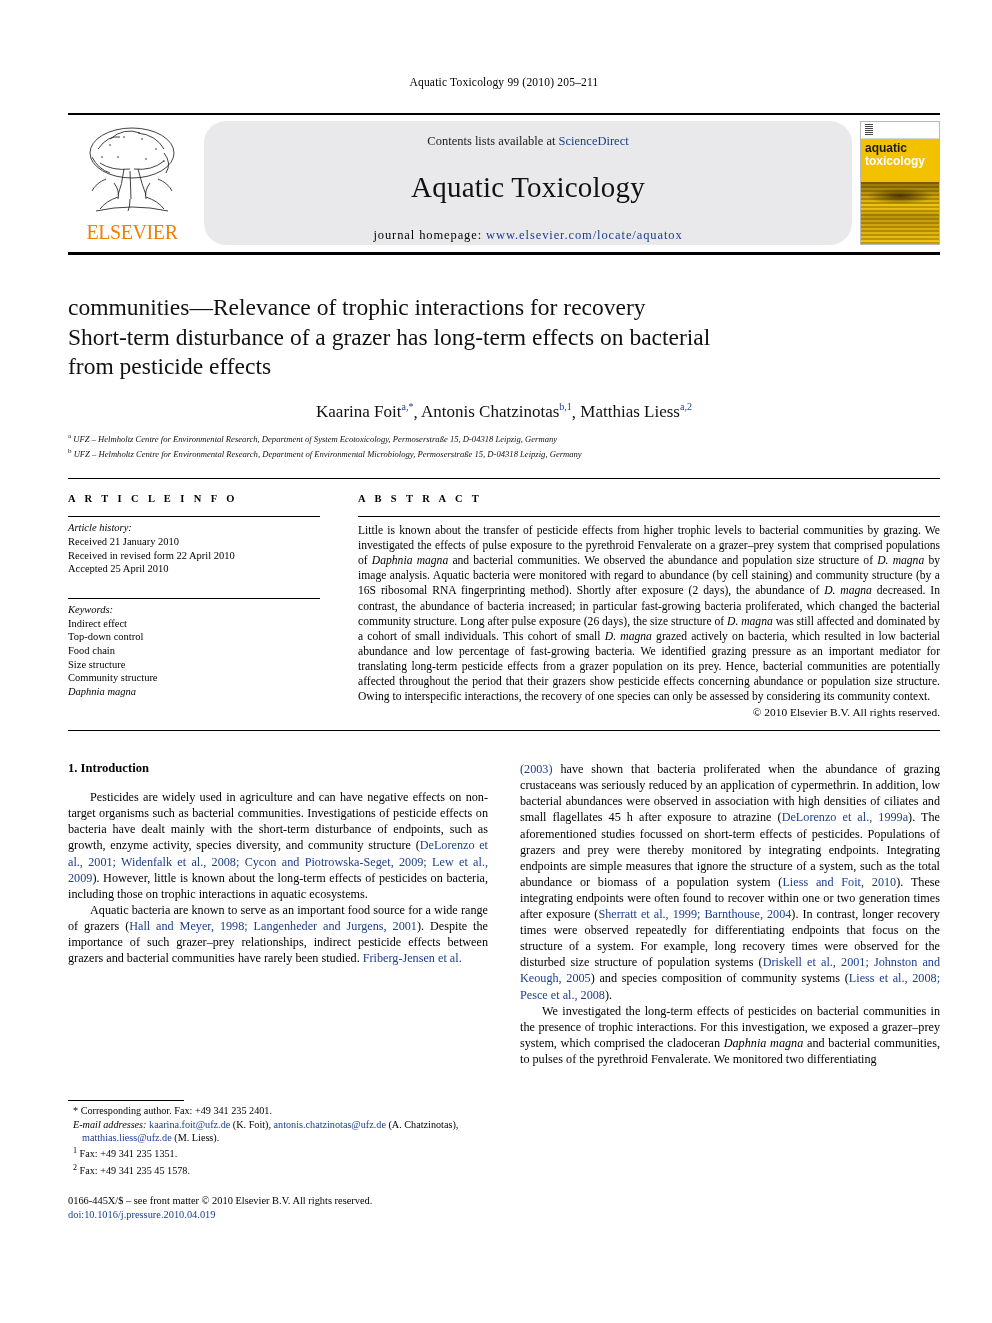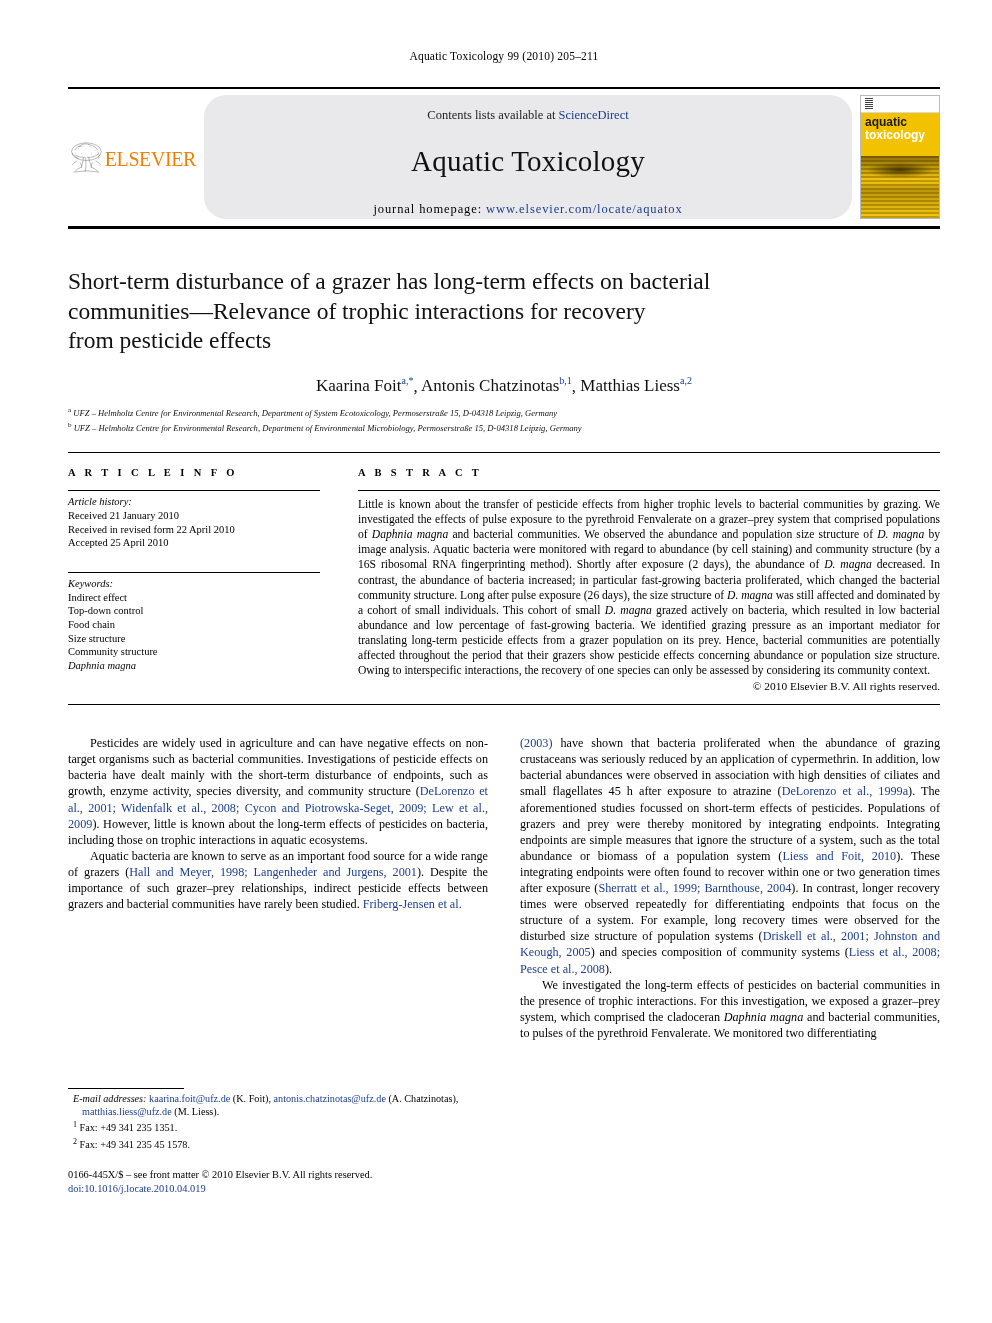--- a/index.html
+++ b/index.html
@@ -26,41 +26,41 @@
     left: 68px;
     top: 0;
     width: 872px;
   }
 
   
   .running-head {
     text-align: center;
     font-size: 11.5px;
     letter-spacing: .2px;
-    padding-top: 50px;
+    padding-top: 76px;
     height: 16px;
   }
 
   
   .masthead-wrap {
     margin-top: 21px;
     border-top: 2.2px solid #000;
     padding-top: 6px;
   }
   .masthead {
     display: flex;
     align-items: stretch;
     height: 124px;
   }
   .elsevier-logo {
     width: 128px;
     flex: 0 0 128px;
     position: relative;
     display: flex;
-    flex-direction: row;
+    flex-direction: column;
     justify-content: flex-start;
     align-items: center;
     padding-top: 2px;
   }
   .tree-svg { display:block; }
   .elsevier-word {
     font-family: "Liberation Serif", serif;
     font-size: 20px;
     letter-spacing: -0.4px;
     color: #F08000;
@@ -341,22 +341,22 @@
             <div class="l2">toxicology</div>
           </div>
           <div class="cover-art"></div>
         </div>
 
       </div>
       <div class="masthead-rule"></div>
     </div>
 
     <div class="title">
+      <div>communities—Relevance of trophic interactions for recovery</div>
       <div>Short-term disturbance of a grazer has long-term effects on bacterial</div>
-      <div>communities—Relevance of trophic interactions for recovery</div>
       <div>from pesticide effects</div>
     </div>
 
     <div class="authors">
       <span><span>Kaarina Foit</span><sup>a,*</sup></span>,
       <span><span>Antonis Chatzinotas</span><sup>b,1</sup></span>,
       <span><span>Matthias Liess</span><sup>a,2</sup></span>
     </div>
 
     <div class="affil">
@@ -392,31 +392,33 @@
         <div class="abstract">Little is known about the transfer of pesticide effects from higher trophic levels to bacterial communities by grazing. We investigated the effects of pulse exposure to the pyrethroid Fenvalerate on a grazer–prey system that comprised populations of <i>Daphnia magna</i> and bacterial communities. We observed the abundance and population size structure of <i>D. magna</i> by image analysis. Aquatic bacteria were monitored with regard to abundance (by cell staining) and community structure (by a 16S ribosomal RNA fingerprinting method). Shortly after exposure (2 days), the abundance of <i>D. magna</i> decreased. In contrast, the abundance of bacteria increased; in particular fast-growing bacteria proliferated, which changed the bacterial community structure. Long after pulse exposure (26 days), the size structure of <i>D. magna</i> was still affected and dominated by a cohort of small individuals. This cohort of small <i>D. magna</i> grazed actively on bacteria, which resulted in low bacterial abundance and low percentage of fast-growing bacteria. We identified grazing pressure as an important mediator for translating long-term pesticide effects from a grazer population on its prey. Hence, bacterial communities are potentially affected throughout the period that their grazers show pesticide effects concerning abundance or population size structure. Owing to interspecific interactions, the recovery of one species can only be assessed by considering its community context.</div>
         <div class="copyright">© 2010 Elsevier B.V. All rights reserved.</div>
       </div>
 
     </div>
     <div class="infoabs-bottom"></div>
 
     <div class="body-cols">
 
       <div class="bcol" style="height:460px;">
+        <h2 class="sec">1.  Introduction</h2>
         <p class="para">Pesticides are widely used in agriculture and can have negative effects on non-target organisms such as bacterial communities. Investigations of pesticide effects on bacteria have dealt mainly with the short-term disturbance of endpoints, such as growth, enzyme activity, species diversity, and community structure (<span class="cite">DeLorenzo et al., 2001; Widenfalk et al., 2008; Cycon and Piotrowska-Seget, 2009; Lew et al., 2009</span>). However, little is known about the long-term effects of pesticides on bacteria, including those on trophic interactions in aquatic ecosystems.</p>
         <p class="para">Aquatic bacteria are known to serve as an important food source for a wide range of grazers (<span class="cite">Hall and Meyer, 1998; Langenheder and Jurgens, 2001</span>). Despite the importance of such grazer–prey relationships, indirect pesticide effects between grazers and bacterial communities have rarely been studied. <span class="cite">Friberg-Jensen et al.</span></p>
 
         <div class="footnotes">
           <div class="fn-rule"></div>
+          <div class="fn">* Corresponding author. Fax: +49 341 235 2401.</div>
           <div class="fn"><span class="em">E-mail addresses:</span> <span class="cite">kaarina.foit@ufz.de</span> (K. Foit), <span class="cite">antonis.chatzinotas@ufz.de</span> (A. Chatzinotas), <span class="cite">matthias.liess@ufz.de</span> (M. Liess).</div>
           <div class="fn"><sup>1</sup>  Fax: +49 341 235 1351.</div>
           <div class="fn"><sup>2</sup>  Fax: +49 341 235 45 1578.</div>
           <div class="imprint">
             <div>0166-445X/$ – see front matter © 2010 Elsevier B.V. All rights reserved.</div>
-            <div class="doi">doi:10.1016/j.locate.2010.04.019</div>
+            <div class="doi">doi:10.1016/j.pressure.2010.04.019</div>
           </div>
         </div>
       </div>
 
       <div class="bcol">
         <p class="para" style="text-indent:0"><span class="cite">(2003)</span> have shown that bacteria proliferated when the abundance of grazing crustaceans was seriously reduced by an application of cypermethrin. In addition, low bacterial abundances were observed in association with high densities of ciliates and small flagellates 45 h after exposure to atrazine (<span class="cite">DeLorenzo et al., 1999a</span>). The aforementioned studies focussed on short-term effects of pesticides. Populations of grazers and prey were thereby monitored by integrating endpoints. Integrating endpoints are simple measures that ignore the structure of a system, such as the total abundance or biomass of a population system (<span class="cite">Liess and Foit, 2010</span>). These integrating endpoints were often found to recover within one or two generation times after exposure (<span class="cite">Sherratt et al., 1999; Barnthouse, 2004</span>). In contrast, longer recovery times were observed repeatedly for differentiating endpoints that focus on the structure of a system. For example, long recovery times were observed for the disturbed size structure of population systems (<span class="cite">Driskell et al., 2001; Johnston and Keough, 2005</span>) and species composition of community systems (<span class="cite">Liess et al., 2008; Pesce et al., 2008</span>).</p>
         <p class="para">We investigated the long-term effects of pesticides on bacterial communities in the presence of trophic interactions. For this investigation, we exposed a grazer–prey system, which comprised the cladoceran <i>Daphnia magna</i> and bacterial communities, to pulses of the pyrethroid Fenvalerate. We monitored two differentiating</p>
       </div>
 
     </div>

